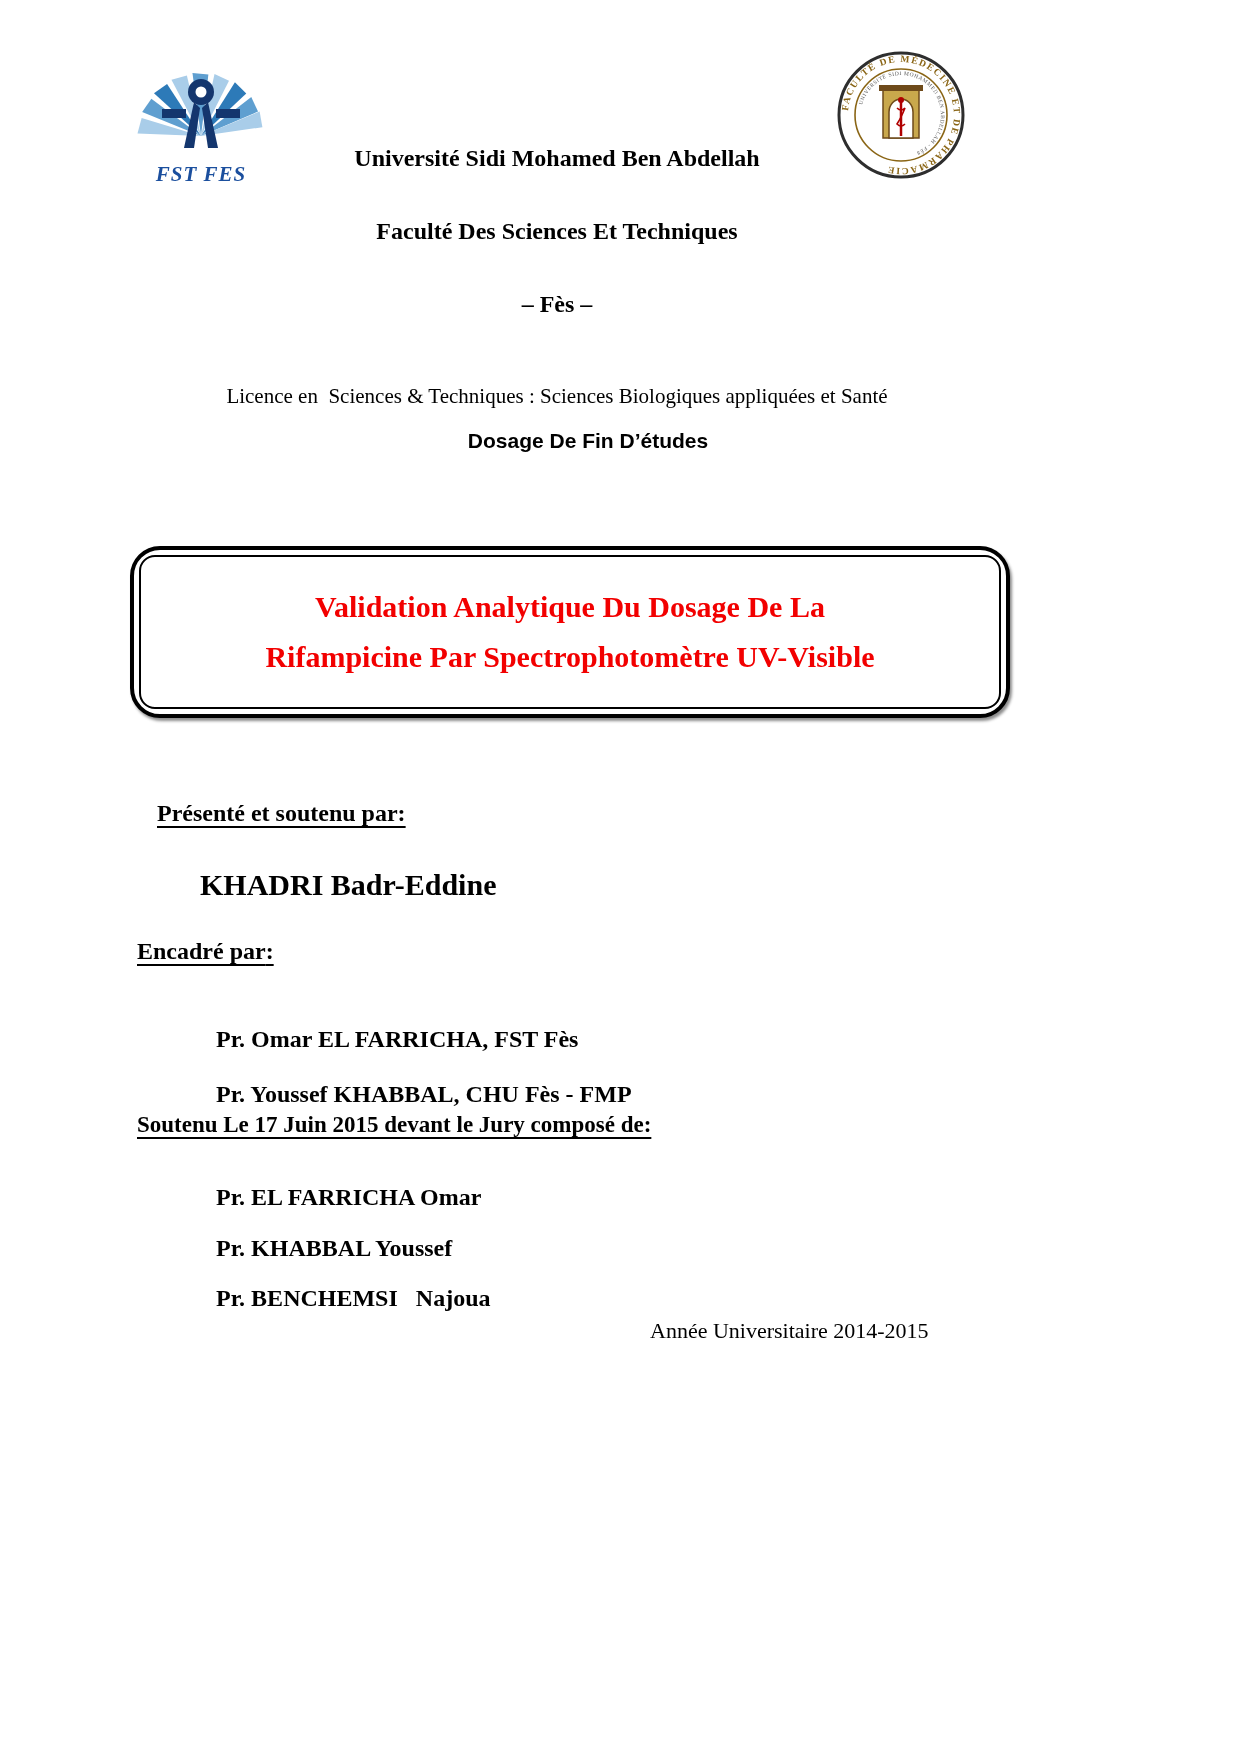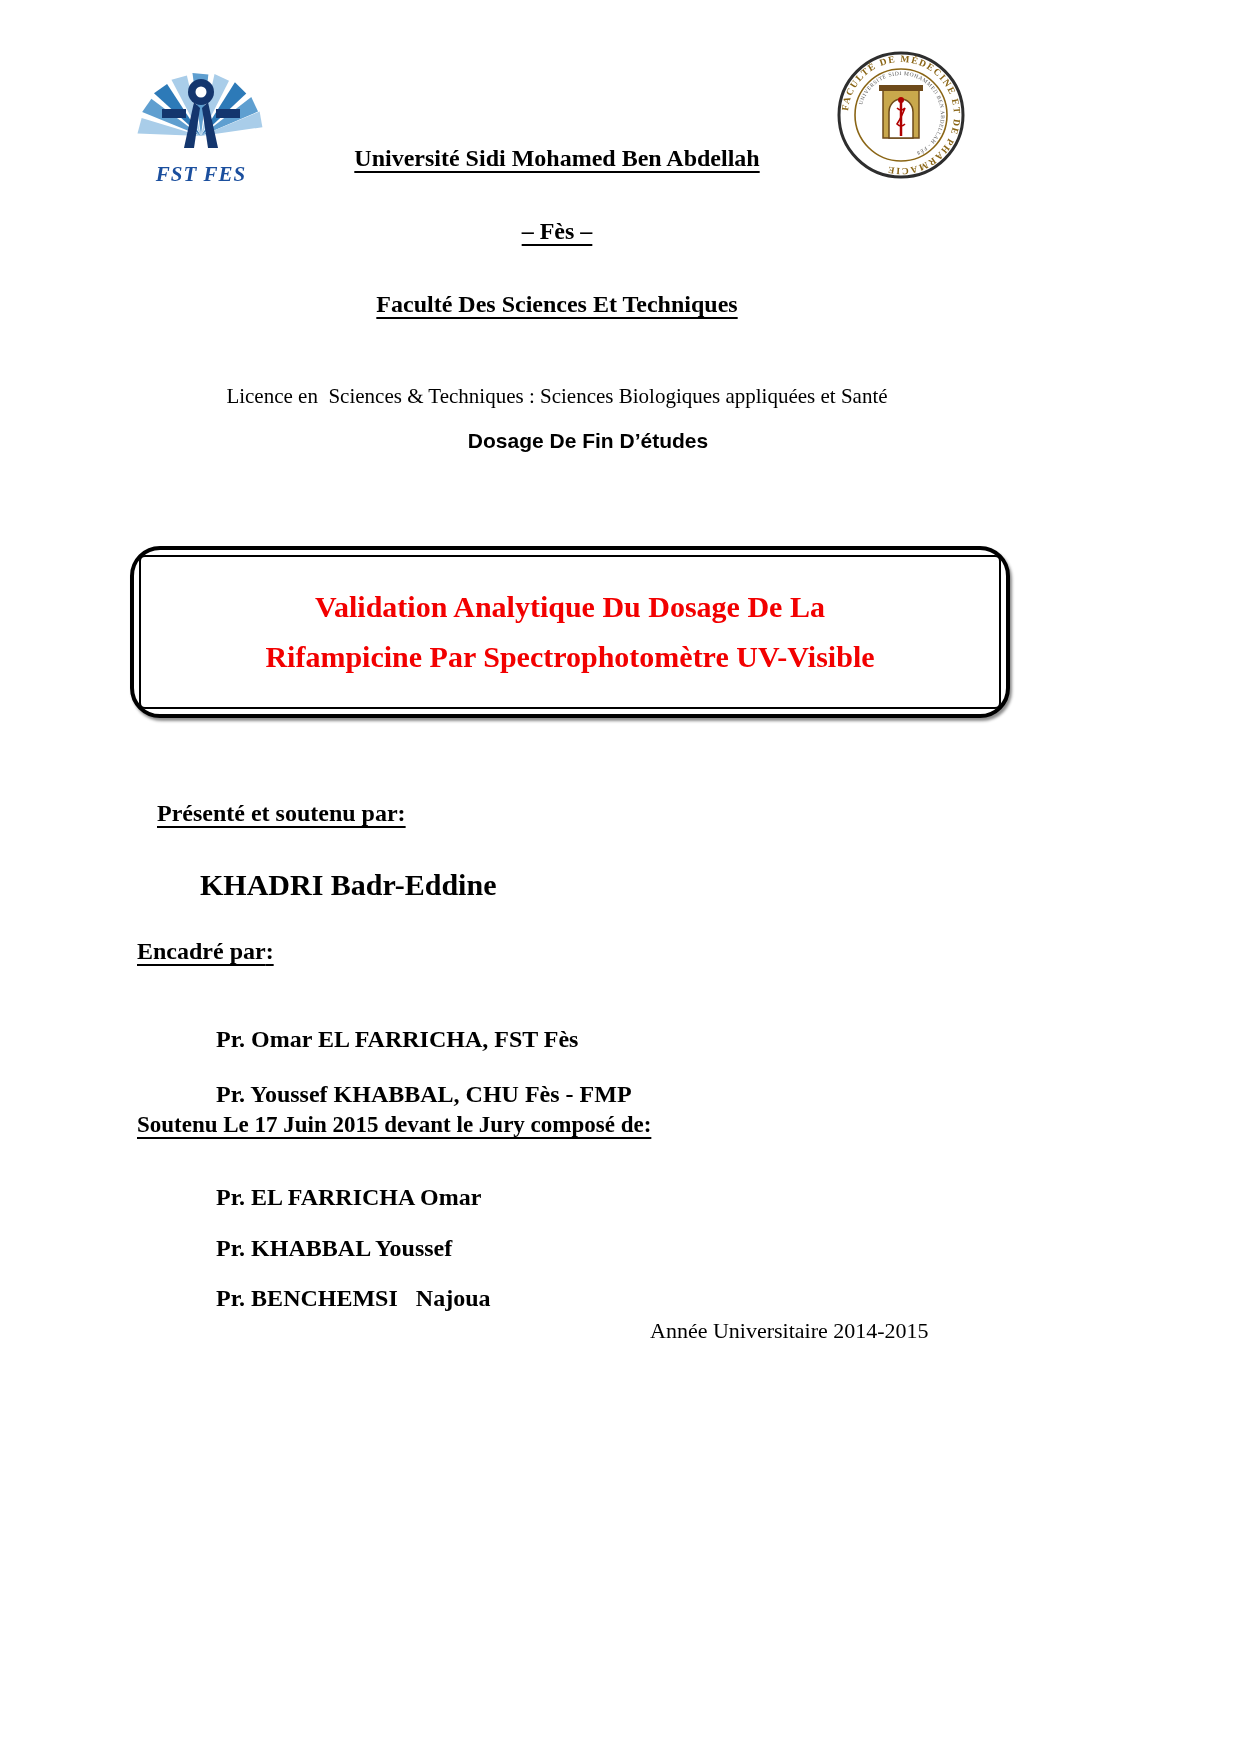--- a/index.html
+++ b/index.html
@@ -23,42 +23,42 @@
     font-weight: bold;
     font-style: italic;
     font-size: 21px;
     letter-spacing: 1px;
   }
   .logo-fmp { position: absolute; left: 836px; top: 50px; width: 130px; height: 130px; }
 
   
   .header-block { position: absolute; left: 0; top: 145px; width: 1114px; text-align: center; }
   .header-line { font-weight: bold; font-size: 24px; margin: 0 0 46px 0;
-    text-decoration: underline; text-decoration-thickness: 2px; text-underline-offset: 5px; }
+    text-decoration-thickness: 2px; text-underline-offset: 5px; }
 
   .program-line {
     position: absolute; left: 0; top: 384px; width: 1114px;
     text-align: center; font-size: 21px; white-space: pre-wrap;
   }
   .project-type {
     position: absolute; left: 0; top: 429px; width: 1176px;
     text-align: center; font-family: "Liberation Sans", sans-serif;
     font-weight: bold; font-size: 21px;
   }
 
   
   .title-box {
     position: absolute; left: 130px; top: 546px; width: 880px; height: 172px;
     border: 4px solid #000; border-radius: 30px;
     box-shadow: 2px 3px 3px rgba(0,0,0,0.45);
     padding: 5px; box-sizing: border-box; background: #fff;
   }
   .title-box-inner {
     width: 100%; height: 100%; box-sizing: border-box;
-    border: 2px solid #000; border-radius: 6px;
+    border: 2px solid #000; border-radius: 16px;
     display: flex; flex-direction: column; align-items: center; justify-content: center;
     gap: 16px;
   }
   .title-line { color: var(--title-red); font-weight: bold; font-size: 30px; }
 
   
   .label-underline {
     position: absolute; left: 137px; font-weight: bold; font-size: 24px;
     text-decoration: underline; text-decoration-thickness: 2px; text-underline-offset: 5px;
   }
@@ -127,22 +127,22 @@
         <path d="M53,88 V62 a12,13 0 0 1 24,0 V88 Z" fill="#ffffff" stroke="#6e4a1a" stroke-width="1.5"></path>
         <line x1="65" y1="52" x2="65" y2="86" stroke="#b00000" stroke-width="2.5"></line>
         <path d="M61,58 q4,4 8,0 q-4,10 -8,16 q4,4 8,0" fill="none" stroke="#b00000" stroke-width="1.6"></path>
         <circle cx="65" cy="50" r="3" fill="#b00000"></circle>
       </g>
     </svg>
   </div>
 
   <div class="header-block">
     <div class="header-line">Université Sidi Mohamed Ben Abdellah</div>
+    <div class="header-line">Faculté Des Sciences Et Techniques</div>
     <div class="header-line">– Fès –</div>
-    <div class="header-line">Faculté Des Sciences Et Techniques</div>
   </div>
 
   <div class="program-line">Licence en  Sciences &amp; Techniques : Sciences Biologiques appliquées et Santé</div>
   <div class="project-type">Dosage De Fin D’études</div>
 
   <div class="title-box">
     <div class="title-box-inner">
       <div class="title-line">Validation Analytique Du Dosage De La</div>
       <div class="title-line">Rifampicine Par Spectrophotomètre UV-Visible</div>
     </div>

